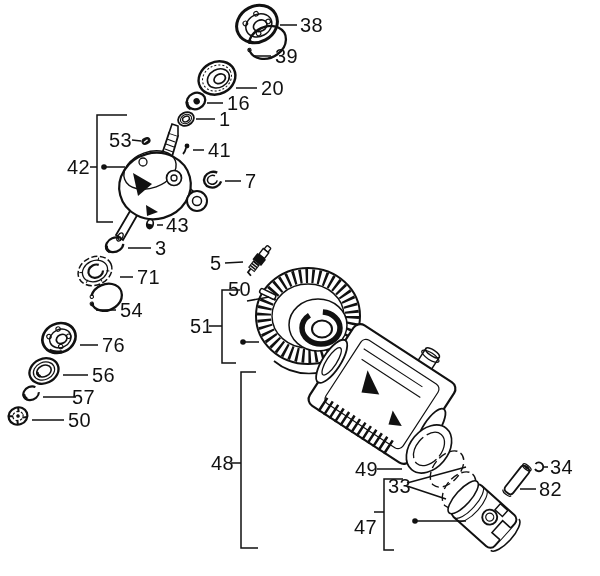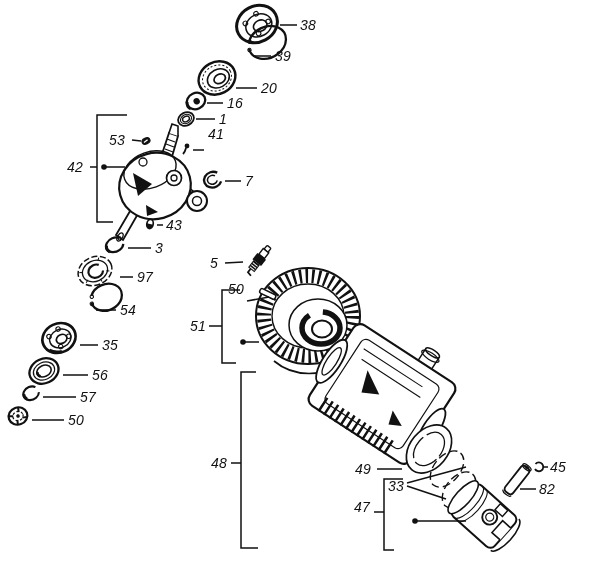--- a/index.html
+++ b/index.html
@@ -2,22 +2,22 @@
 <html><head>
 <meta charset="utf-8">
 <style>
   html,body{margin:0;padding:0;background:#fff;}
   .canvas{
     position:relative;width:600px;height:576px;background:#ffffff;
     font-family:"Liberation Sans",sans-serif;overflow:hidden;
   }
   .canvas svg{position:absolute;left:0;top:0;}
   .callout{
-    position:absolute;font-size:14px;line-height:18px;color:#111;
-    letter-spacing:.3px;white-space:nowrap;font-style:italic;
+    position:absolute;font-size:20px;line-height:18px;color:#111;
+    letter-spacing:.3px;white-space:nowrap;
   }
   .ink{stroke:#111;fill:none;}
 </style>
 </head>
 <body>
 
 <div class="canvas">
 
 <svg width="600" height="576" viewBox="0 0 600 576">
 
@@ -264,34 +264,34 @@
     <line x1="415" y1="521" x2="466" y2="521"></line>
   </g>
 </svg>
 
   <span class="callout" style="left:300px;top:16px">38</span>
   <span class="callout" style="left:275px;top:47px">39</span>
   <span class="callout" style="left:261px;top:79px">20</span>
   <span class="callout" style="left:227px;top:94px">16</span>
   <span class="callout" style="left:219px;top:110px">1</span>
   <span class="callout" style="left:109px;top:131px">53</span>
-  <span class="callout" style="left:208px;top:125px">41</span>
+  <span class="callout" style="left:208px;top:141px">41</span>
   <span class="callout" style="left:67px;top:158px">42</span>
   <span class="callout" style="left:245px;top:172px">7</span>
   <span class="callout" style="left:166px;top:216px">43</span>
   <span class="callout" style="left:155px;top:239px">3</span>
-  <span class="callout" style="left:137px;top:268px">97</span>
+  <span class="callout" style="left:137px;top:268px">71</span>
   <span class="callout" style="left:120px;top:301px">54</span>
-  <span class="callout" style="left:102px;top:336px">35</span>
+  <span class="callout" style="left:102px;top:336px">76</span>
   <span class="callout" style="left:92px;top:366px">56</span>
-  <span class="callout" style="left:80px;top:388px">57</span>
+  <span class="callout" style="left:72px;top:388px">57</span>
   <span class="callout" style="left:68px;top:411px">50</span>
   <span class="callout" style="left:210px;top:254px">5</span>
   <span class="callout" style="left:228px;top:280px">50</span>
   <span class="callout" style="left:190px;top:317px">51</span>
   <span class="callout" style="left:211px;top:454px">48</span>
   <span class="callout" style="left:355px;top:460px">49</span>
   <span class="callout" style="left:388px;top:477px">33</span>
-  <span class="callout" style="left:354px;top:498px">47</span>
-  <span class="callout" style="left:550px;top:458px">45</span>
+  <span class="callout" style="left:354px;top:518px">47</span>
+  <span class="callout" style="left:550px;top:458px">34</span>
   <span class="callout" style="left:539px;top:480px">82</span>
 
 </div>
 
 </body></html>

